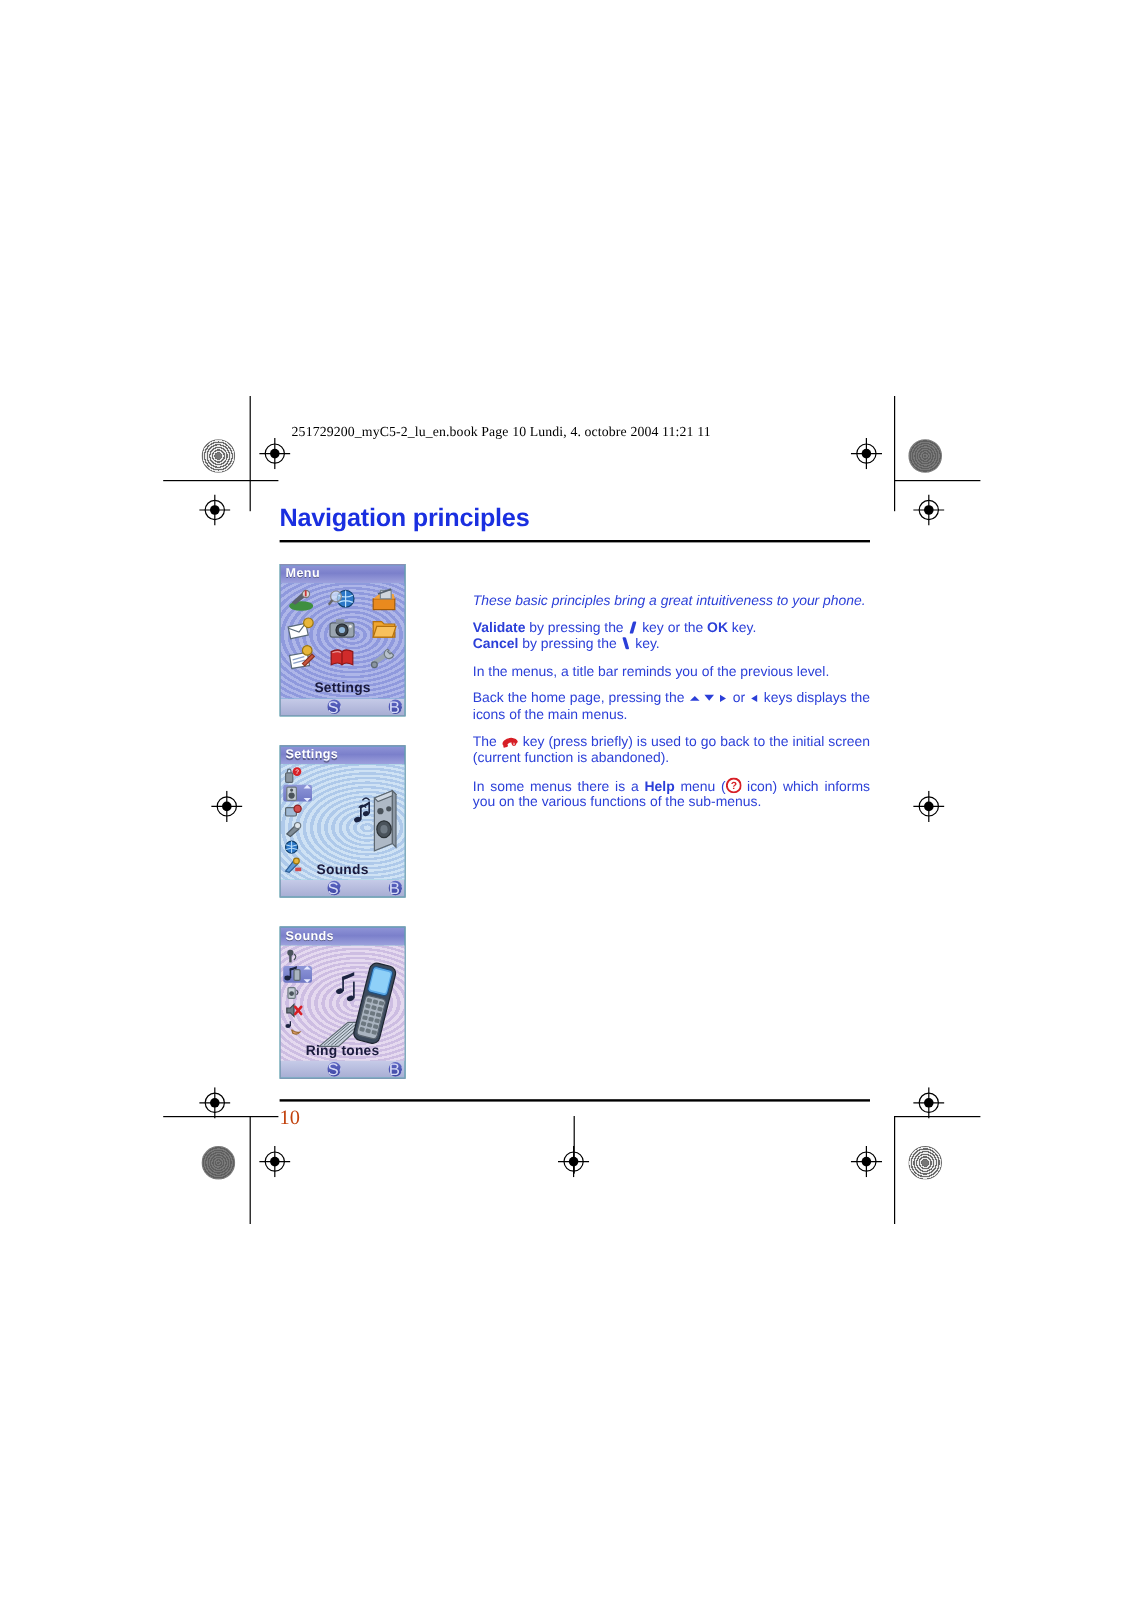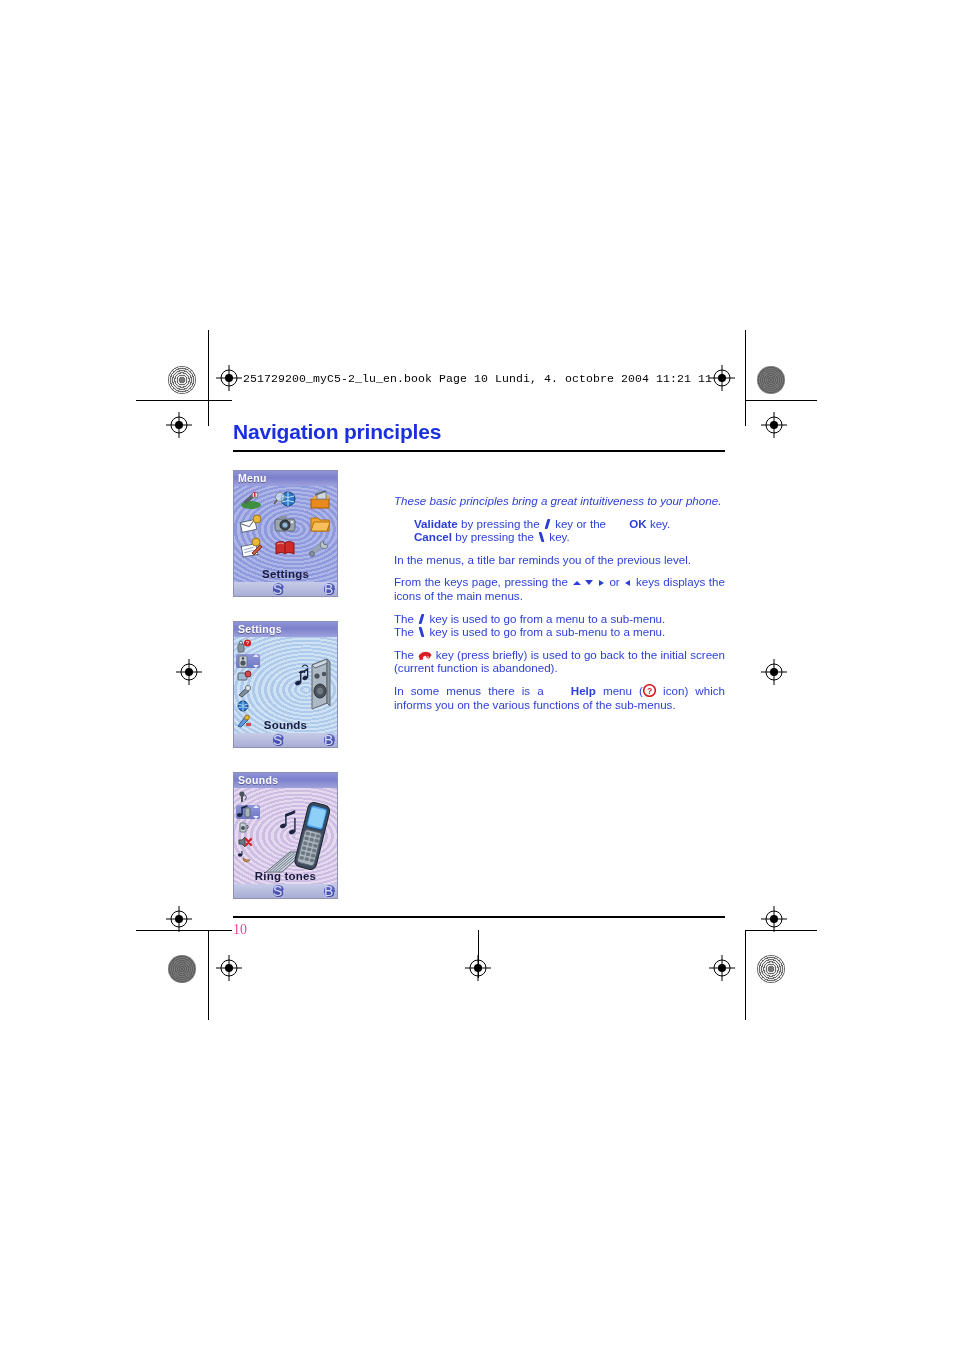--- a/index.html
+++ b/index.html
@@ -25,22 +25,22 @@
   .solidot{
     width:28px;height:28px;border-radius:50%;
     background:#6e6e6e;
     background-image:repeating-radial-gradient(circle at 50% 50%, #5f5f5f 0 1px, #797979 1px 2px);
   }
   .hline{position:absolute;background:#000;height:1px;}
   .vline{position:absolute;background:#000;width:1px;}
 
   
   .header-code{
-    position:absolute;left:243px;top:372px;
-    font-family:Liberation Mono, monospace;
+    position:absolute;left:243px;top:354px;
+    font-family:Liberation Serif, serif;
     font-size:11.5px;color:#000;white-space:nowrap;letter-spacing:.1px;
   }
 
   .page{
     position:absolute;left:233px;top:420px;width:492px;
   }
 
   h1.title{
     margin:0;
     font-size:21px;
@@ -62,21 +62,21 @@
   .col-right{flex:1;padding-left:21px;padding-top:24px;}
 
   
   .txt{
     color:#2b3fd8;
     font-size:11.6px;
     line-height:13.6px;
     text-align:justify;
   }
   .txt p{margin:0 0 9px 0;}
-  .txt b{font-weight:bold;margin-left:20px;}
+  .txt b{font-weight:bold;}
   .txt i{font-style:italic;}
 
   
   .k-sel,.k-back{
     display:inline-block;width:9px;height:10px;
     vertical-align:-1px;position:relative;
   }
   .k-sel::before{
     content:"";position:absolute;left:3px;top:0;
     width:3px;height:10px;background:#2b3fd8;
@@ -212,21 +212,21 @@
 
   .hero{position:absolute;}
 
   
   .foot-rule{
     position:absolute;left:233px;top:916px;width:492px;height:1.5px;background:#000;
   }
   .pageno{
     position:absolute;left:233px;top:922px;
     font-family:"Liberation Serif", serif;
-    font-size:14px;color:#ec4899;
+    font-size:17px;color:#c2410c;
   }
 </style>
 </head>
 <body>
 
 <div class="mark halftone" style="left:168px;top:366px;"></div>
 <div class="mark solidot" style="left:757px;top:366px;"></div>
 <div class="mark solidot" style="left:168px;top:955px;"></div>
 <div class="mark halftone" style="left:757px;top:955px;"></div>
 
@@ -613,27 +613,23 @@
       <p>
         <b>Validate</b><span> by pressing the </span><span class="k-sel"></span><span> key or the </span><b>OK</b><span> key.</span><br>
         <b>Cancel</b><span> by pressing the </span><span class="k-back"></span><span> key.</span>
       </p>
 
 
       <p>In the menus, a title bar reminds you of the previous level.</p>
 
 
       <p>
-        <span>From the keys page, pressing the </span><span class="k-up"></span> <span class="k-dn"></span> <span class="k-rt"></span><span> or </span><span class="k-lf"></span><span> keys displays the icons of the main menus.</span>
+        <span>Back the home page, pressing the </span><span class="k-up"></span> <span class="k-dn"></span> <span class="k-rt"></span><span> or </span><span class="k-lf"></span><span> keys displays the icons of the main menus.</span>
       </p>
 
-      <p>
-        <span>The </span><span class="k-sel"></span><span> key  is used to go from a menu to a sub-menu.</span><br>
-        <span>The </span><span class="k-back"></span><span> key is used to go from a sub-menu to a menu.</span>
-      </p>
 
       <p>
         <span>The </span><span class="k-hangup"><svg width="15" height="12" viewBox="0 0 15 12">
               <path d="M2.5 9.5 q-1.8-2.2 .6-4.4 q2.8-2.6 7-2.2 q3.3 .4 4.2 2.6 q.5 1.3-.9 1.9 l-2.1 .9 q-1 .4-1.4-.5 l-.4-.9 q-1.9-.3-3.6 1.3 l.3 .9 q.3 1-.7 1.3 l-1.9 .6 q-1 .3-1.1-.5 Z" fill="#d71f26"></path>
               <circle cx="11.3" cy="7.6" r="2" fill="#d71f26"></circle>
               <text x="11.3" y="9.2" font-size="3.4" fill="#fff" text-anchor="middle" font-family="Liberation Sans">o</text>
             </svg></span><span> key (press briefly) is used to go back to the initial screen (current function is abandoned).</span>
       </p>
 
       <p>

